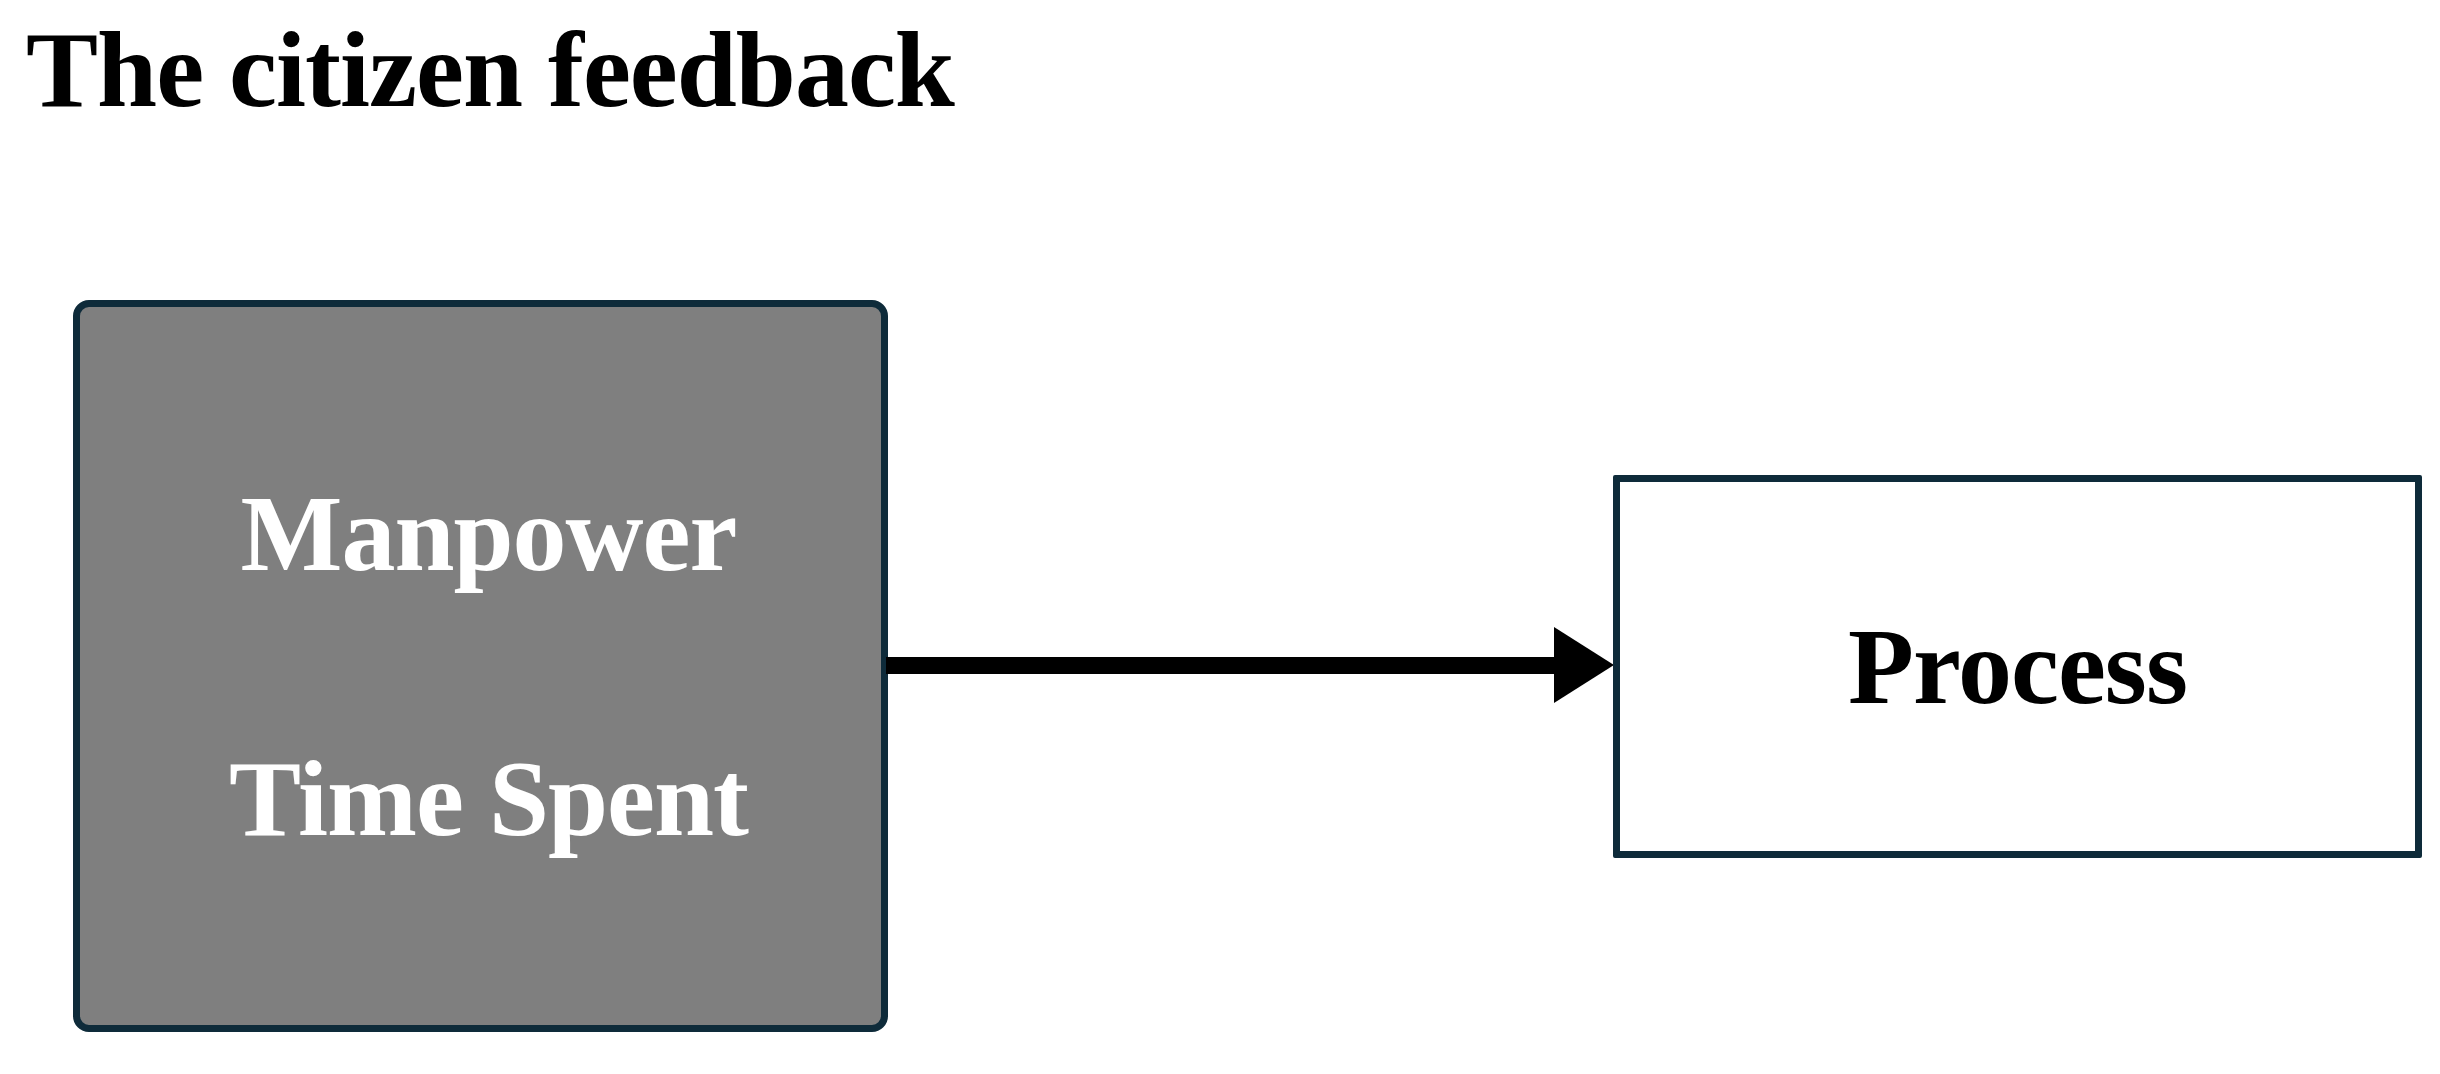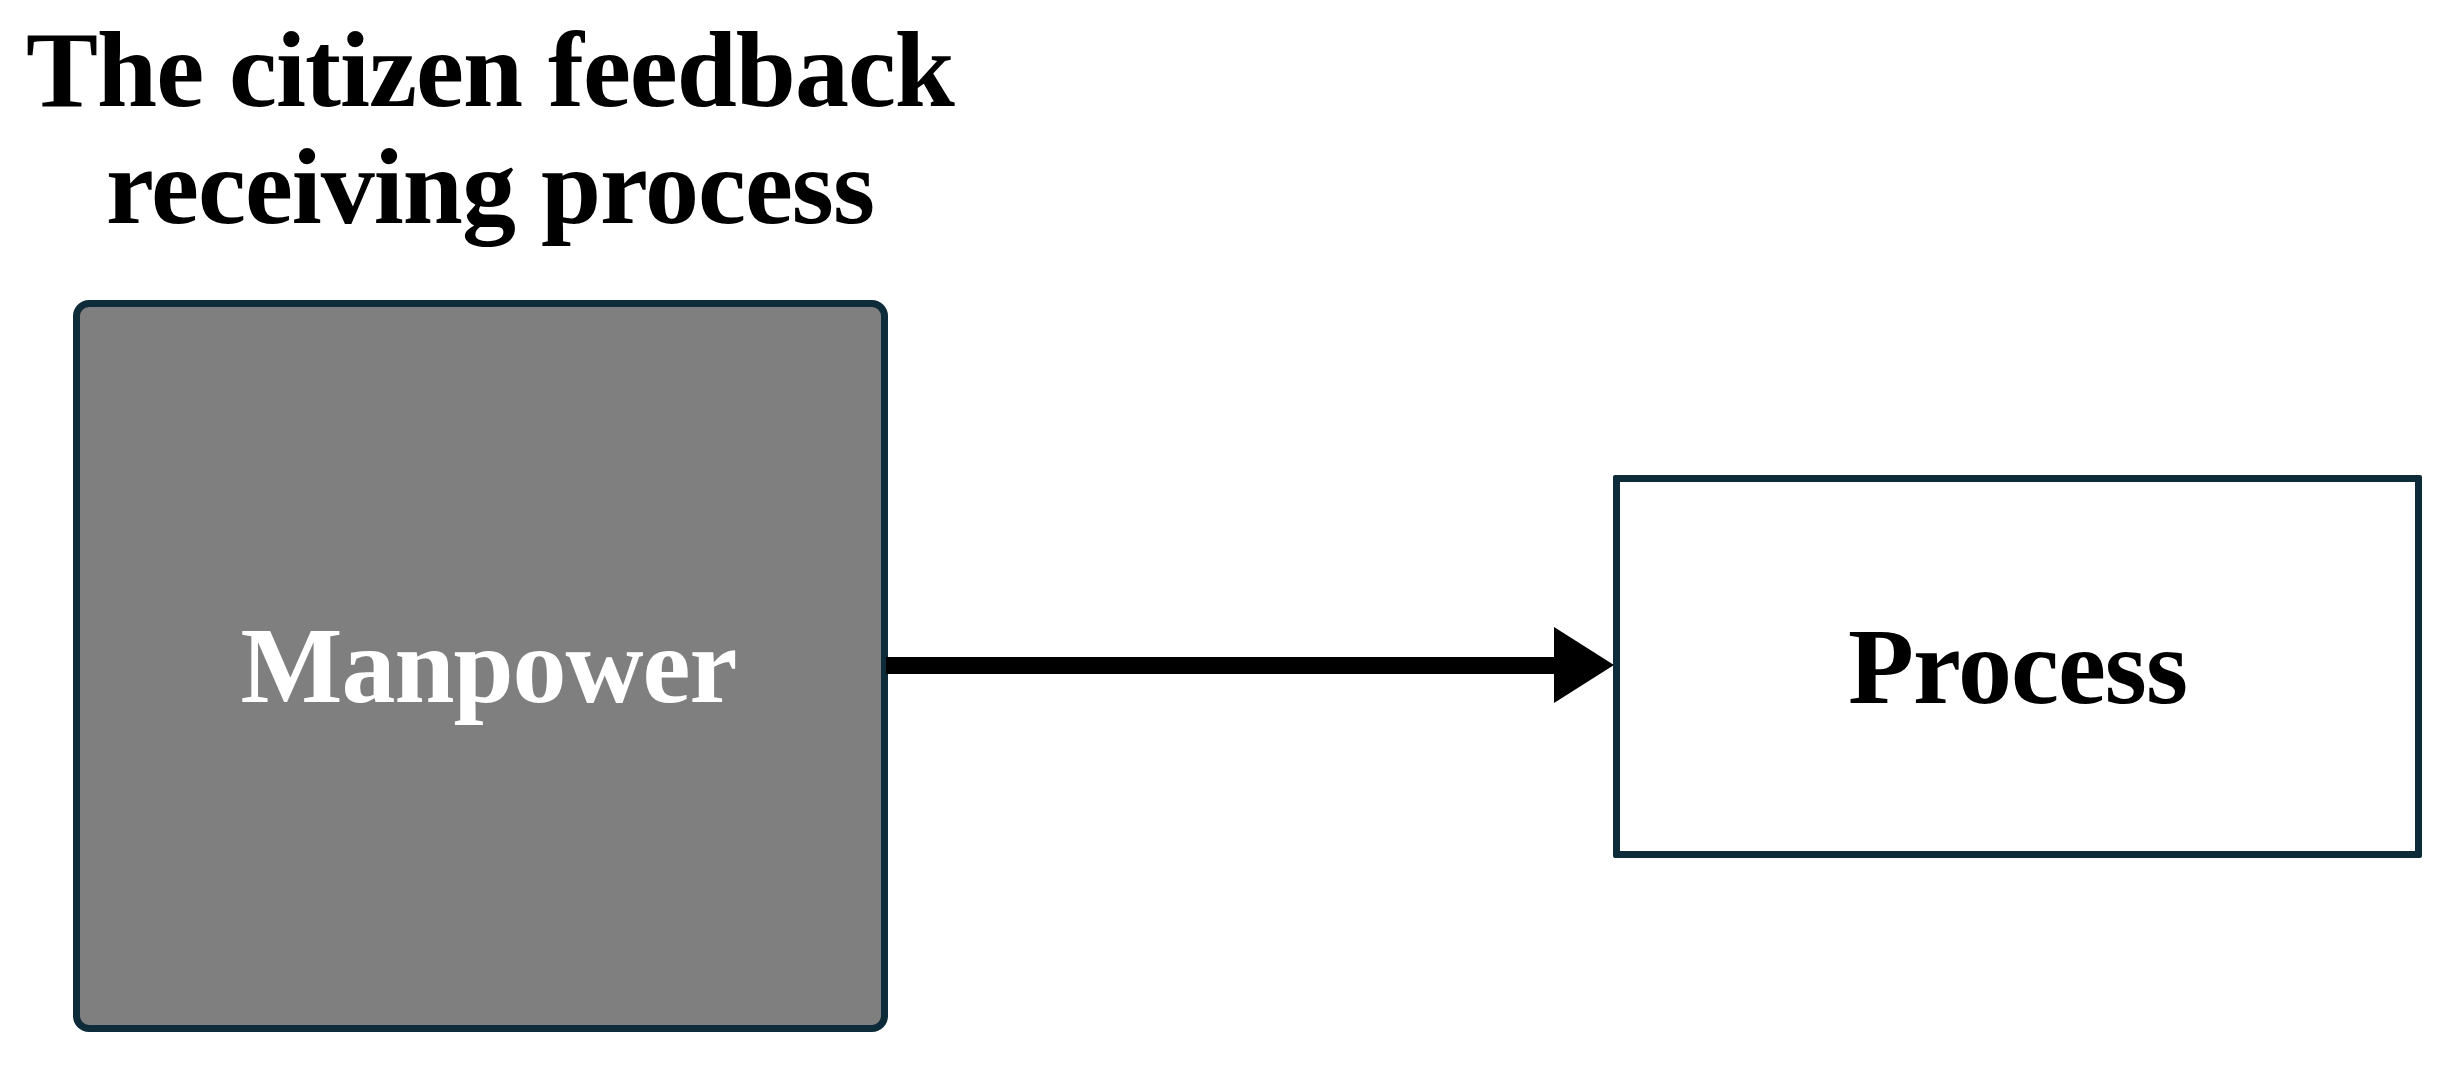--- a/index.html
+++ b/index.html
@@ -82,25 +82,25 @@
     border-left: 60px solid var(--arrow, #000000);
   }
 </style>
 </head>
 <body>
 
 <div class="canvas">
 
   <div class="diagram-title">
     <div>The citizen feedback</div>
-    <div>receiving process</div>
   </div>
 
   <div class="node input-box">
     <div>Manpower</div>
+    <div>Time Spent</div>
   </div>
 
   <div>
     <div class="arrow-shaft"></div>
     <div class="arrow-head"></div>
   </div>
 
   <div class="node outcome-box">
     <div>Process</div>
   </div>

